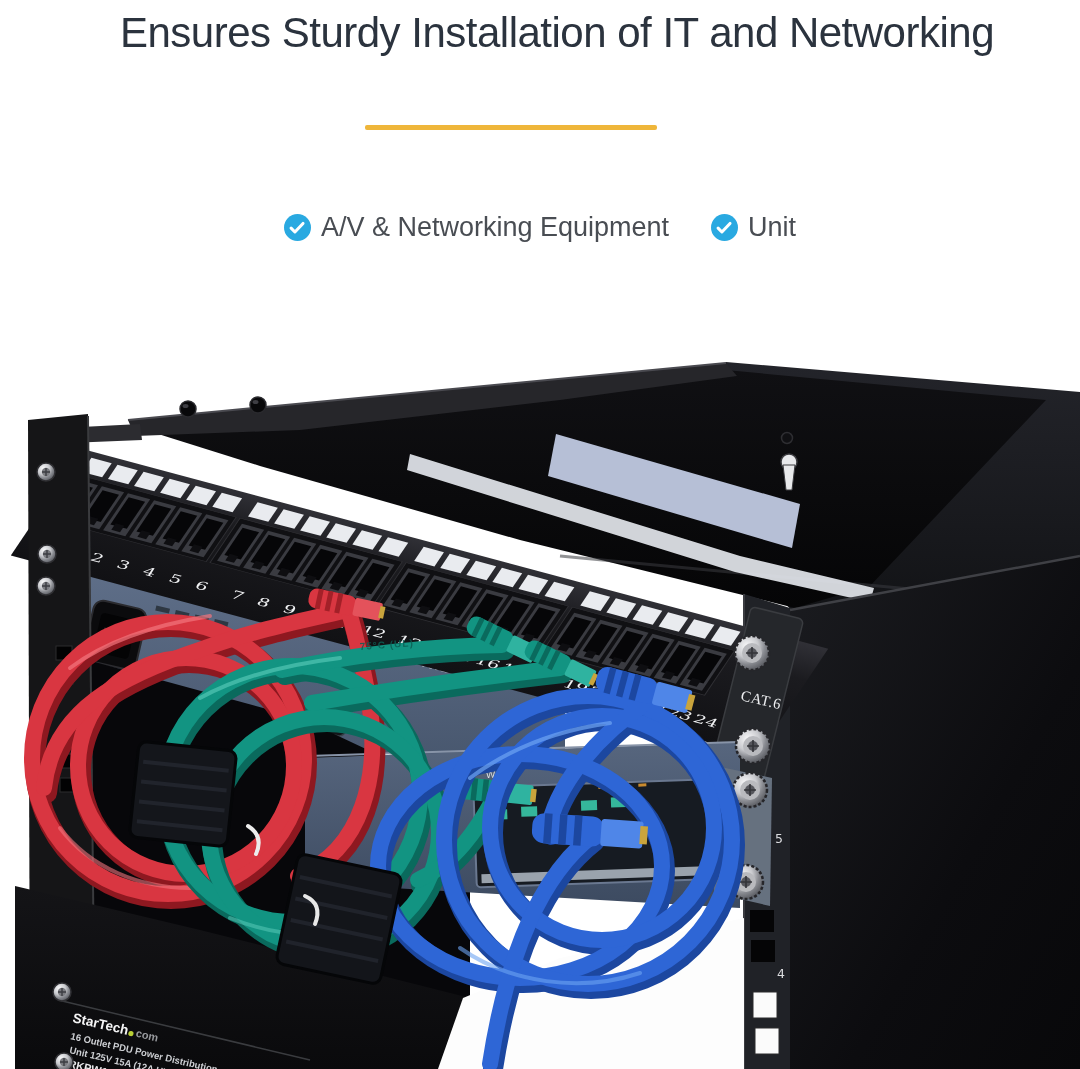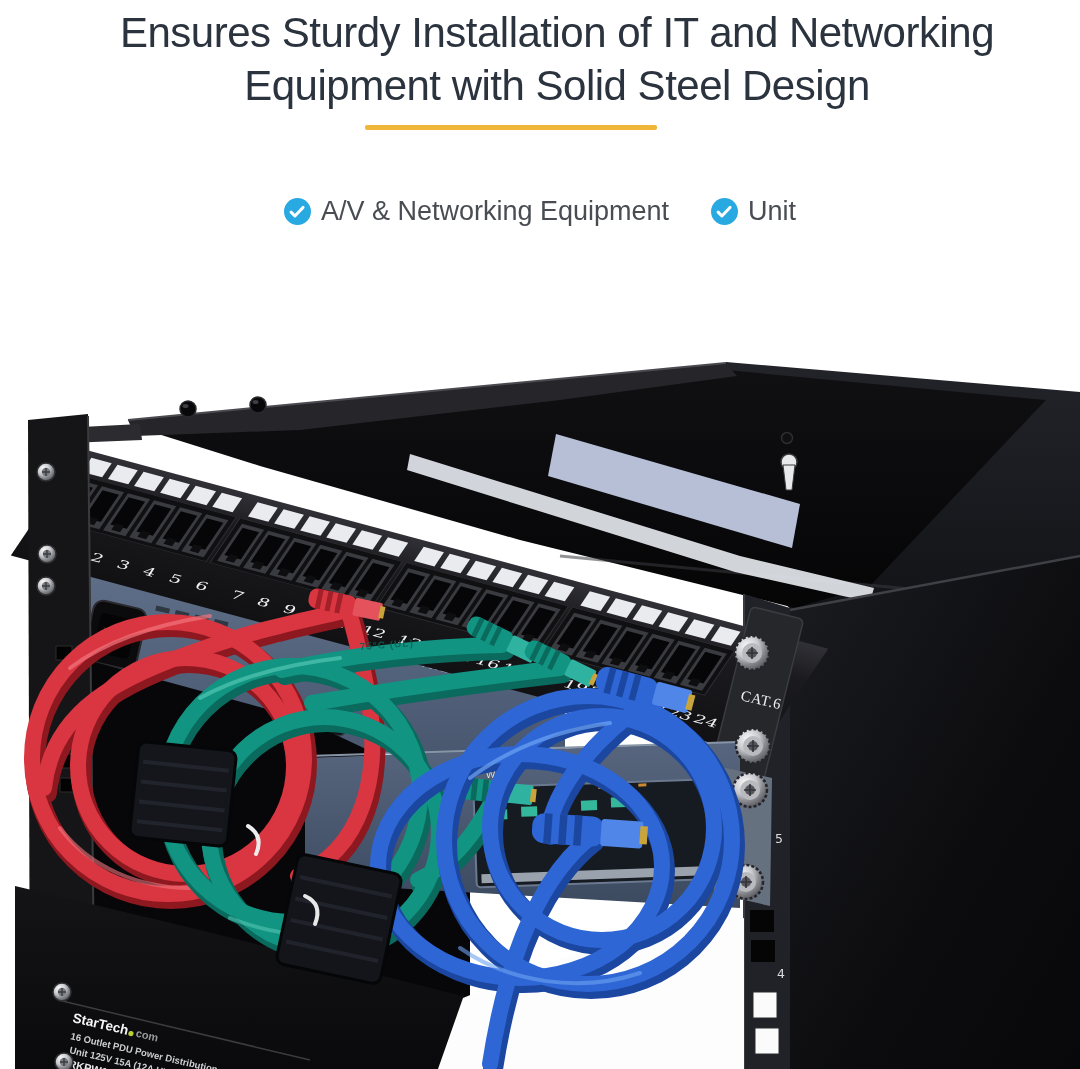--- a/index.html
+++ b/index.html
@@ -3,21 +3,21 @@
 <meta charset="utf-8">
 <style>
   html,body{margin:0;padding:0;background:#fff;}
   .page{position:relative;width:1080px;height:1069px;background:#fff;overflow:hidden;
         font-family:"Liberation Sans",sans-serif;}
   
   .headline{position:absolute;top:6px;left:0;width:1040px;text-align:center;
             color:#2B333E;font-weight:300;font-size:42px;line-height:53px;letter-spacing:-0.5px;margin-left:37px;}
   .divider-wrap{position:absolute;top:116px;left:365px;}
   
-  .features{position:absolute;top:196px;left:0;width:1080px;display:flex;
+  .features{position:absolute;top:212px;left:0;width:1080px;display:flex;
             justify-content:center;align-items:center;gap:42px;}
   .feature{display:flex;align-items:center;gap:10px;color:#494D53;font-size:27px;font-weight:400;}
   .feature svg{display:block;}
   
   .photo{position:absolute;top:358px;left:0;}
   .pnum{font:italic 19px "DejaVu Serif",serif;fill:#F1F2F4;}
   .plabel{fill:#E9EBEF;}
   .pjack-frame{fill:#3A3B41;}
   .pjack-hole{fill:#060608;}
   .pjack-notch{fill:#0E0E11;}
@@ -35,21 +35,20 @@
   .plug-body{fill:var(--c3);}
   .plug-pins{fill:#C9A43C;}
 </style>
 </head>
 <body>
 
 <div class="page">
 
   <div class="headline">
     <div>Ensures Sturdy Installation of IT and Networking</div>
-    <div>Equipment with Solid Steel Design</div>
   </div>
 
   <div class="divider-wrap">
     <svg width="292" height="5">
         <rect width="292" height="5" rx="2" fill="#EFB63A"></rect>
       </svg>
   </div>
 
   <div class="features">
     <div class="feature">

